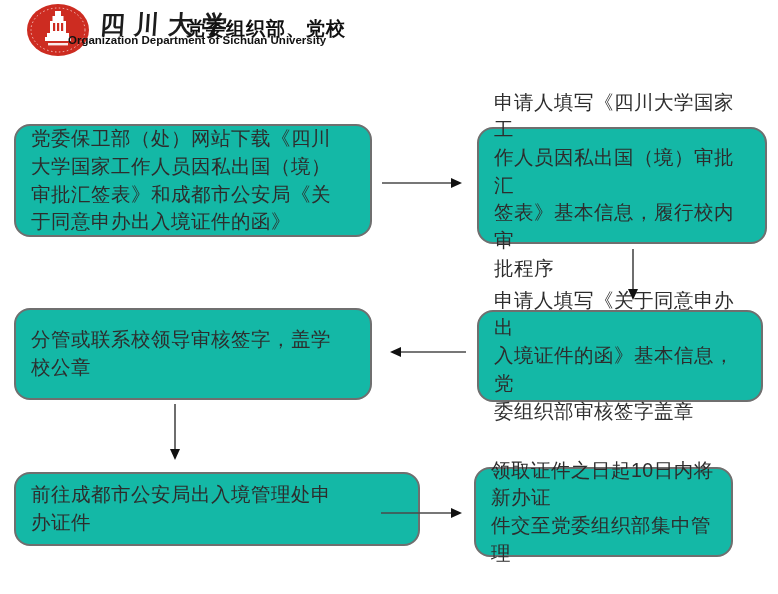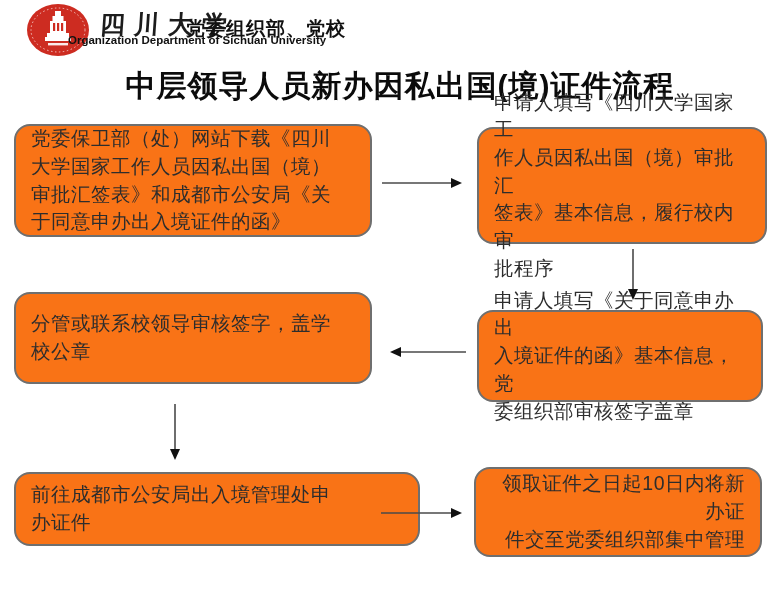--- a/index.html
+++ b/index.html
@@ -42,28 +42,28 @@
   .box{
     position:absolute;
     border:2px solid #6f6f6f;
     border-radius:16px;
     box-sizing:border-box;
     display:flex;align-items:center;
     padding:6px 15px;
     font-size:19.5px;line-height:1.42;
     color:#2d2d2d;letter-spacing:0.5px;
     white-space:pre-line;
-    background:#f97316;
+    background:#14b8a6;
   }
   .box1{left:14px;top:124px;width:358px;height:113px;}
   .box2{left:477px;top:127px;width:290px;height:117px;}
   .box3{left:477px;top:310px;width:286px;height:92px;}
-  .box4{left:14px;top:292px;width:358px;height:92px;}
+  .box4{left:14px;top:308px;width:358px;height:92px;}
   .box5{left:14px;top:472px;width:406px;height:74px;}
-  .box6{left:474px;top:467px;width:288px;height:90px;text-align:right;}
+  .box6{left:474px;top:467px;width:259px;height:90px;}
   
   .arrows{position:absolute;left:0;top:0;width:778px;height:594px;pointer-events:none;}
 </style>
 </head>
 <body>
 
 <div class="page">
 
   <div class="header">
     <svg class="seal" width="64" height="54" viewBox="0 0 64 54">
@@ -82,21 +82,20 @@
         <rect x="31" y="20" width="2.2" height="8"></rect>
         <rect x="35" y="20" width="2.2" height="8"></rect>
       </g>
       <rect x="22" y="40" width="20" height="2.4" fill="#ffffff" opacity="0.9"></rect>
     </svg>
     <div class="uni-name">四川大学</div>
     <div class="dept">党委组织部、党校</div>
     <div class="dept-en">Organization Department of Sichuan University</div>
   </div>
 
-  <h1 class="title">中层领导人员新办因私出国(境)证件流程</h1>
 
   <div class="box box1">党委保卫部（处）网站下载《四川
 大学国家工作人员因私出国（境）
 审批汇签表》和成都市公安局《关
 于同意申办出入境证件的函》</div>
   <div class="box box2">申请人填写《四川大学国家工
 作人员因私出国（境）审批汇
 签表》基本信息，履行校内审
 批程序</div>
   <div class="box box3">申请人填写《关于同意申办出

